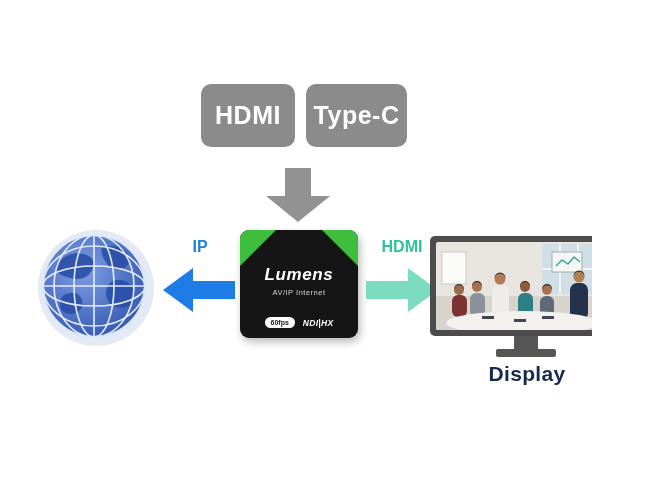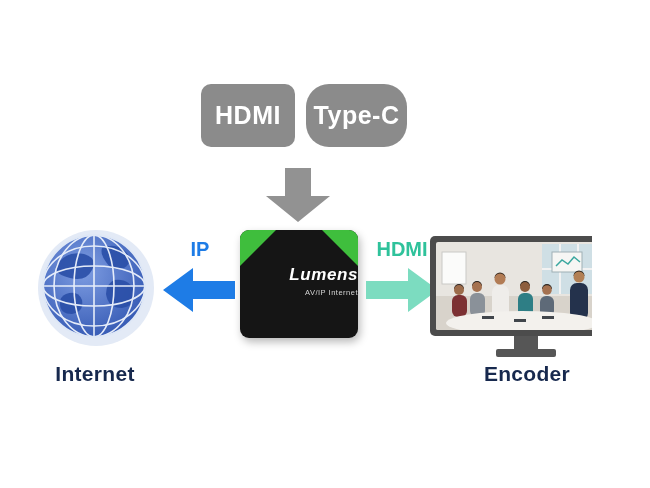--- a/index.html
+++ b/index.html
@@ -20,45 +20,45 @@
   .abs{position:absolute;}
   .input-box{
     position:absolute;display:flex;align-items:center;justify-content:center;
     background:var(--input-gray);color:#fff;font-weight:700;font-size:25px;
     border-radius:10px;letter-spacing:.5px;
   }
   .caption{
     position:absolute;text-align:center;font-weight:700;font-size:21px;
     color:var(--caption-navy);letter-spacing:.3px;
   }
-  .arrow-label{position:absolute;text-align:center;font-weight:700;font-size:20px;}
+  .arrow-label{position:absolute;text-align:center;font-weight:700;font-size:16px;}
   .ip-label{color:var(--ip-blue);}
   .hdmi-label{color:var(--hdmi-teal-text);}
   .device{
     position:absolute;left:240px;top:230px;width:118px;height:108px;
     background:var(--device-black);border-radius:9px;overflow:hidden;
     box-shadow:2px 4px 8px rgba(0,0,0,.28);
-    display:flex;flex-direction:column;align-items:flex-end;justify-content:center;
+    display:flex;flex-direction:column;align-items:center;justify-content:center;
   }
   .device-corners{position:absolute;left:0;top:0;width:100%;height:100%;}
   .brand{font-style:italic;font-weight:700;color:#fff;font-size:17px;letter-spacing:.6px;z-index:1;margin-top:-6px;}
   .subtitle{color:#d4d4d4;font-size:7.5px;margin-top:3px;z-index:1;letter-spacing:.5px;}
   .badges{position:absolute;bottom:10px;left:0;right:0;display:flex;justify-content:center;align-items:center;gap:8px;z-index:1;}
   .badge-left{background:#fff;color:#1a1a1a;font-size:7px;font-weight:700;padding:2px 6px;border-radius:6px;}
   .badge-right{color:#fff;font-size:8.5px;font-weight:700;font-style:italic;letter-spacing:.3px;}
 </style>
 </head>
 <body>
 
 <div class="canvas">
 
   <div class="input-box" style="left:201px;top:84px;width:94px;height:63px;">
     <span>HDMI</span>
   </div>
-  <div class="input-box" style="left:306px;top:84px;width:101px;height:63px;border-radius:23px;">
+  <div class="input-box" style="left:306px;top:84px;width:101px;height:63px;">
     <span>Type-C</span>
   </div>
 
   <svg class="abs" style="left:266px;top:168px;" width="64" height="54" viewBox="0 0 64 54">
     <polygon points="19,0 45,0 45,28 64,28 32,54 0,28 19,28" style="fill:var(--arrow-gray);"></polygon>
   </svg>
 
   <svg class="abs" style="left:36px;top:228px;" width="120" height="120" viewBox="0 0 120 120">
     <defs>
       <radialGradient id="gblue" cx="40%" cy="35%" r="75%">
@@ -93,20 +93,24 @@
     <polygon points="72,13 30,13 30,0 0,22 30,44 30,31 72,31" style="fill:var(--ip-blue);"></polygon>
   </svg>
 
   <div class="device">
     <svg class="device-corners" viewBox="0 0 118 108" preserveAspectRatio="none">
       <polygon points="0,0 36,0 0,36" style="fill:var(--device-green);"></polygon>
       <polygon points="82,0 118,0 118,36" style="fill:var(--device-green);"></polygon>
     </svg>
     <div class="brand">Lumens</div>
     <div class="subtitle">AV/IP Internet</div>
+    <div class="badges">
+      <span class="badge-left">60fps</span>
+      <span class="badge-right">NDI|HX</span>
+    </div>
   </div>
 
   <div class="arrow-label hdmi-label" style="left:366px;top:238px;width:72px;">HDMI</div>
   <svg class="abs" style="left:366px;top:268px;" width="72" height="44" viewBox="0 0 72 44">
     <polygon points="0,13 42,13 42,0 72,22 42,44 42,31 0,31" style="fill:var(--hdmi-teal);"></polygon>
   </svg>
 
   <svg class="abs" style="left:430px;top:236px;" width="192" height="124" viewBox="0 0 192 124">
     <defs>
       <clipPath id="scr">
@@ -150,16 +154,15 @@
 
       <ellipse cx="92" cy="87" rx="76" ry="12" fill="#f3f1ed"></ellipse>
       <rect x="52" y="80" width="12" height="3" fill="#41464c"></rect>
       <rect x="84" y="83" width="12" height="3" fill="#41464c"></rect>
       <rect x="112" y="80" width="12" height="3" fill="#41464c"></rect>
     </g>
     <rect x="84" y="100" width="24" height="13" fill="#565656"></rect>
     <rect x="66" y="113" width="60" height="8" rx="2" fill="#565656"></rect>
   </svg>
 
-  <div class="caption" style="left:25px;top:362px;width:140px;">Internet</div>
-  <div class="caption" style="left:452px;top:362px;width:150px;">Encoder</div>
+  <div class="caption" style="left:452px;top:362px;width:150px;">Display</div>
 
 </div>
 
 </body></html>

